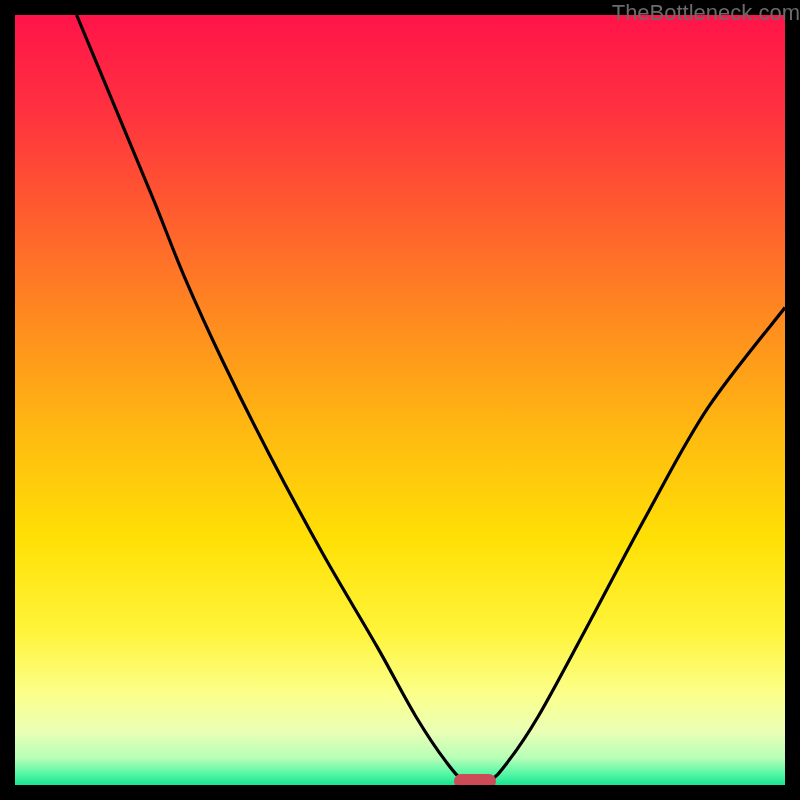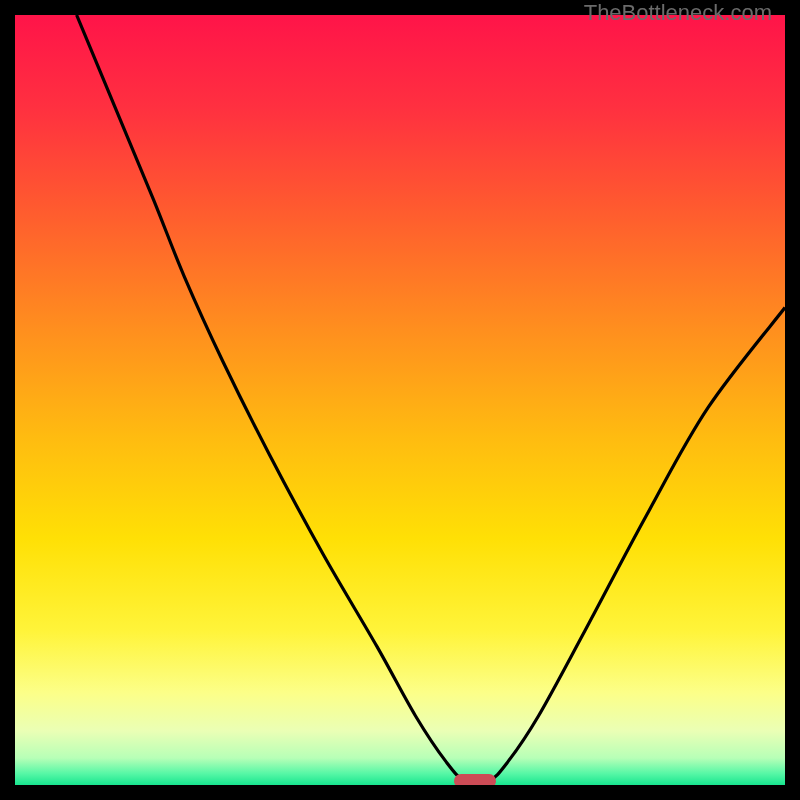--- a/index.html
+++ b/index.html
@@ -31,21 +31,21 @@
   .curve-svg {
     position: absolute;
     left: 0;
     top: 0;
     width: 100%;
     height: 100%;
   }
   .watermark {
     position: absolute;
     top: 0px;
-    right: 28px;
+    right: 0;
     color: #6b6b6b;
     font-family: Arial, Helvetica, sans-serif;
     font-size: 22px;
     font-weight: 500;
   }
   .marker {
     position: absolute;
     height: 14px;
     border-radius: 7px;
     background: #cc4b56;

